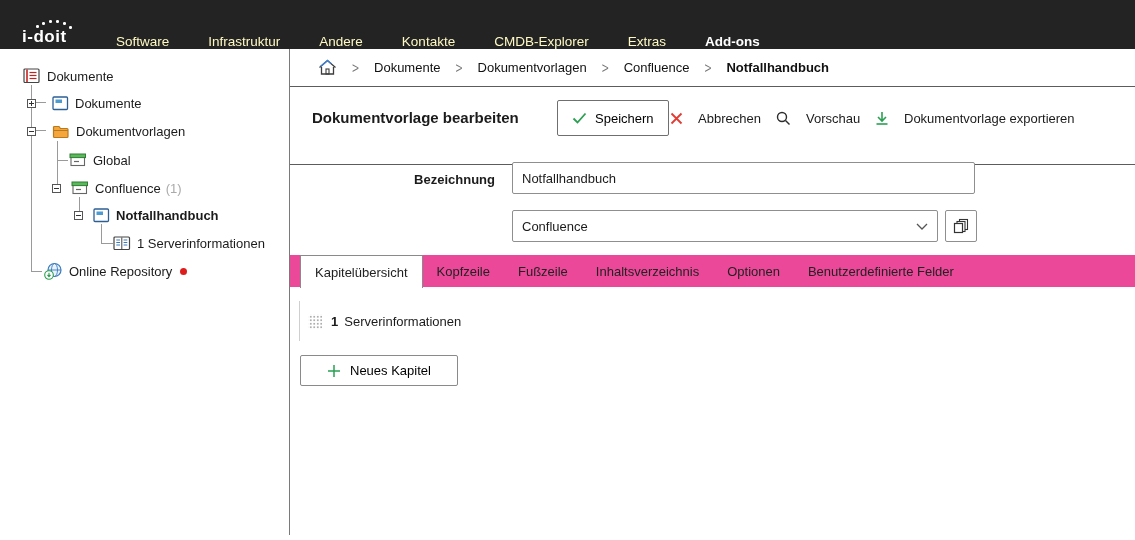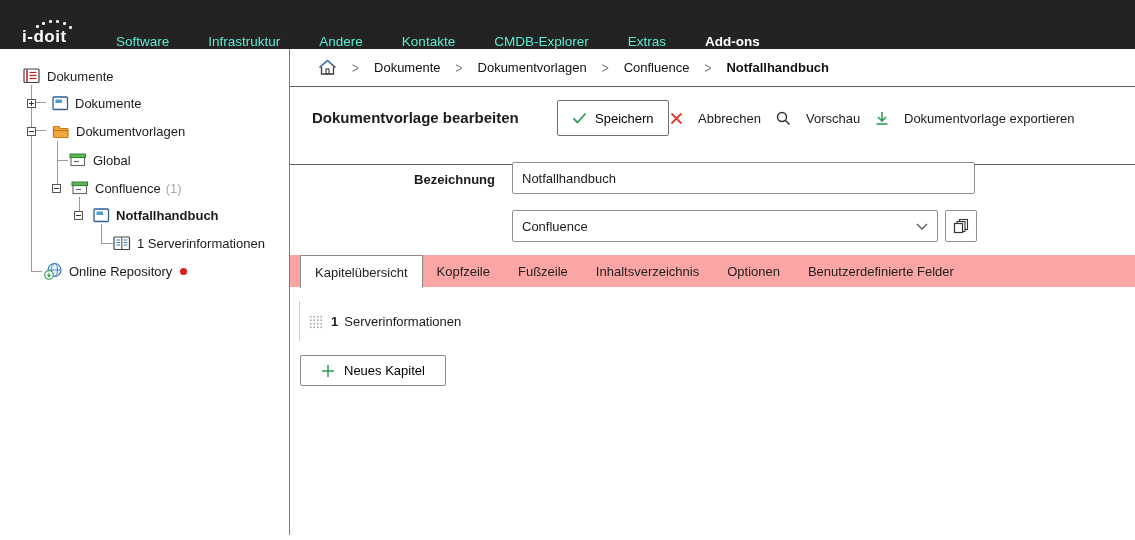--- a/index.html
+++ b/index.html
@@ -12,21 +12,21 @@
 
   
   .navbar {
     position:absolute; top:0; left:0; width:1135px; height:49px;
     background:#232323; display:flex; align-items:flex-end;
   }
   .logo { position:relative; margin-left:22px; width:64px; height:32px; cursor:pointer; }
   .logo-text { position:absolute; left:0; bottom:2px; color:#fff; font-weight:bold; font-size:17px; letter-spacing:.5px; }
   .logo-dot { position:absolute; width:2.6px; height:2.6px; border-radius:50%; background:#fff; }
   .nav-items { display:flex; align-items:center; margin-left:30px; gap:39px; }
-  .nav-item { color:#5eead4; font-size:13.5px; cursor:pointer; white-space:nowrap; }
+  .nav-item { color:#fef9c3; font-size:13.5px; cursor:pointer; white-space:nowrap; }
   .nav-item.active { color:#fff; font-weight:bold; }
 
   
   .sidebar { position:absolute; top:49px; left:0; width:289px; bottom:0; background:#fff; }
   .sidebar-divider { position:absolute; top:49px; left:289px; width:1px; height:486px; background:#7a7a7a; }
   .tree-row { position:absolute; display:flex; align-items:center; height:18px; cursor:pointer; white-space:nowrap; }
   .tree-label { margin-left:6px; color:#1b1b1b; }
   .tree-label.bold { font-weight:bold; }
   .tree-count { margin-left:5px; color:#aaa; }
   .tl { position:absolute; background:#9a9a9a; }
@@ -78,21 +78,21 @@
   }
   .select-chevron { margin-left:auto; display:block; }
   .btn-copy {
     position:absolute; left:655px; top:62px; width:32px; height:32px;
     border:1px solid #8f8f8f; border-radius:2px; background:#fff;
     display:flex; align-items:center; justify-content:center; cursor:pointer;
   }
 
   .tabbar {
     position:absolute; top:206px; left:0; right:0; height:32px;
-    background:#fca5a5; display:flex; align-items:stretch; padding-left:10px;
+    background:#ec4899; display:flex; align-items:stretch; padding-left:10px;
   }
   .tab { display:flex; align-items:center; padding:0 14px; color:#222; cursor:pointer; white-space:nowrap; }
   .tab.active {
     background:#fff; border:1px solid #8a8a8a; border-bottom:none;
     margin-bottom:-1px; position:relative; z-index:2;
   }
 
   .chapter-row {
     position:absolute; left:9px; top:252px; height:40px;
     display:flex; align-items:center; padding-left:8px;
@@ -100,21 +100,21 @@
   }
   .drag-handle {
     width:14px; height:15px; margin-right:9px; cursor:grab;
     background-image:radial-gradient(#aeaeae 1px, transparent 1.1px);
     background-size:3.5px 3.5px; background-position:1px 1px;
   }
   .chapter-num { font-weight:bold; margin-right:6px; }
 
   .btn-add-chapter {
     position:absolute; left:10px; top:306px; height:31px;
-    display:flex; align-items:center; gap:9px; padding:0 20px;
+    display:flex; align-items:center; gap:9px; padding:0 26px;
     background:#fff; border:1px solid #8a8a8a; border-radius:2px; cursor:pointer; font-size:13px;
   }
 </style>
 </head>
 <body>
 
 <div class="navbar">
   <div class="logo">
     <span class="logo-dot" style="left:14px; top:8px;"></span>
     <span class="logo-dot" style="left:20px; top:5px;"></span>

